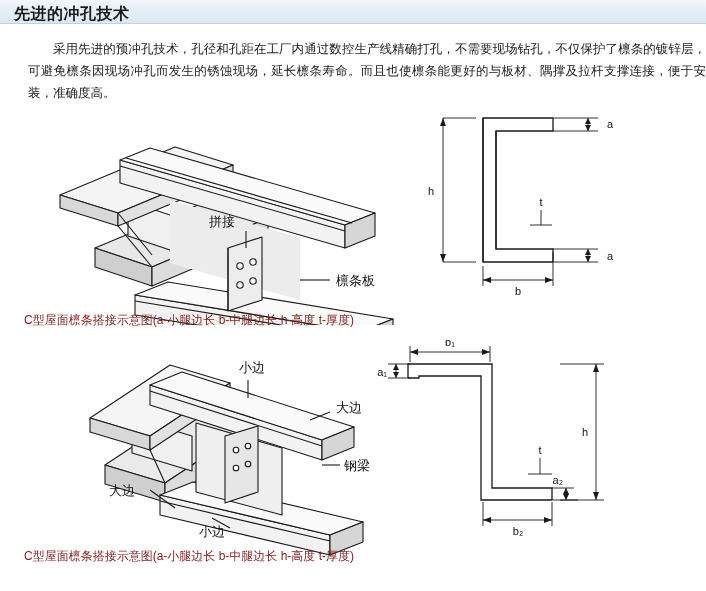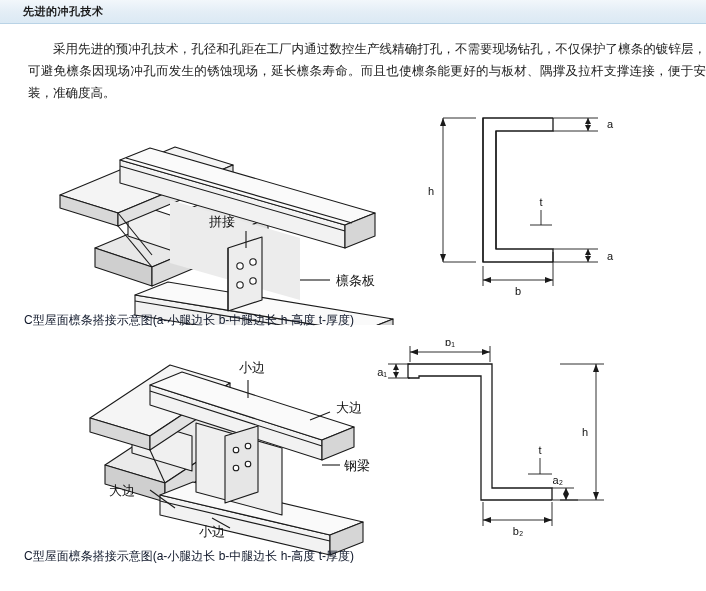--- a/index.html
+++ b/index.html
@@ -28,25 +28,24 @@
     width: 706px;
     height: 24px;
     background: linear-gradient(to bottom, #f2f7fb 0%, #e4eef6 50%, #dbe9f4 100%);
     border-bottom: 1px solid #b9d3e6;
     box-sizing: border-box;
   }
   .header-title {
     position: absolute;
     left: 14px;
     top: 4px;
-    font-size: 11px;
+    font-size: 16px;
     font-weight: bold;
     color: #1a1a1a;
     letter-spacing: 0.5px;
-    margin-left: 9px;
   }
   
   .intro {
     position: absolute;
     left: 28px;
     top: 38px;
     width: 678px;
     font-size: 12.5px;
     line-height: 22px;
     text-align: justify;
@@ -56,21 +55,21 @@
   
   .figure-block {
     position: absolute;
   }
   #fig1 { left: 0px; top: 100px; width: 706px; height: 225px; }
   #fig2 { left: 0px; top: 340px; width: 706px; height: 225px; }
 
   .caption {
     position: absolute;
     font-size: 12px;
-    color: #0f172a;
+    color: #7f1d1d;
     white-space: nowrap;
   }
   #cap1 { left: 24px; top: 312px; }
   #cap2 { left: 24px; top: 548px; }
 
   svg { display: block; }
   .lbl {
     font-family: "Liberation Sans", sans-serif;
     font-size: 13px;
     fill: #111;

